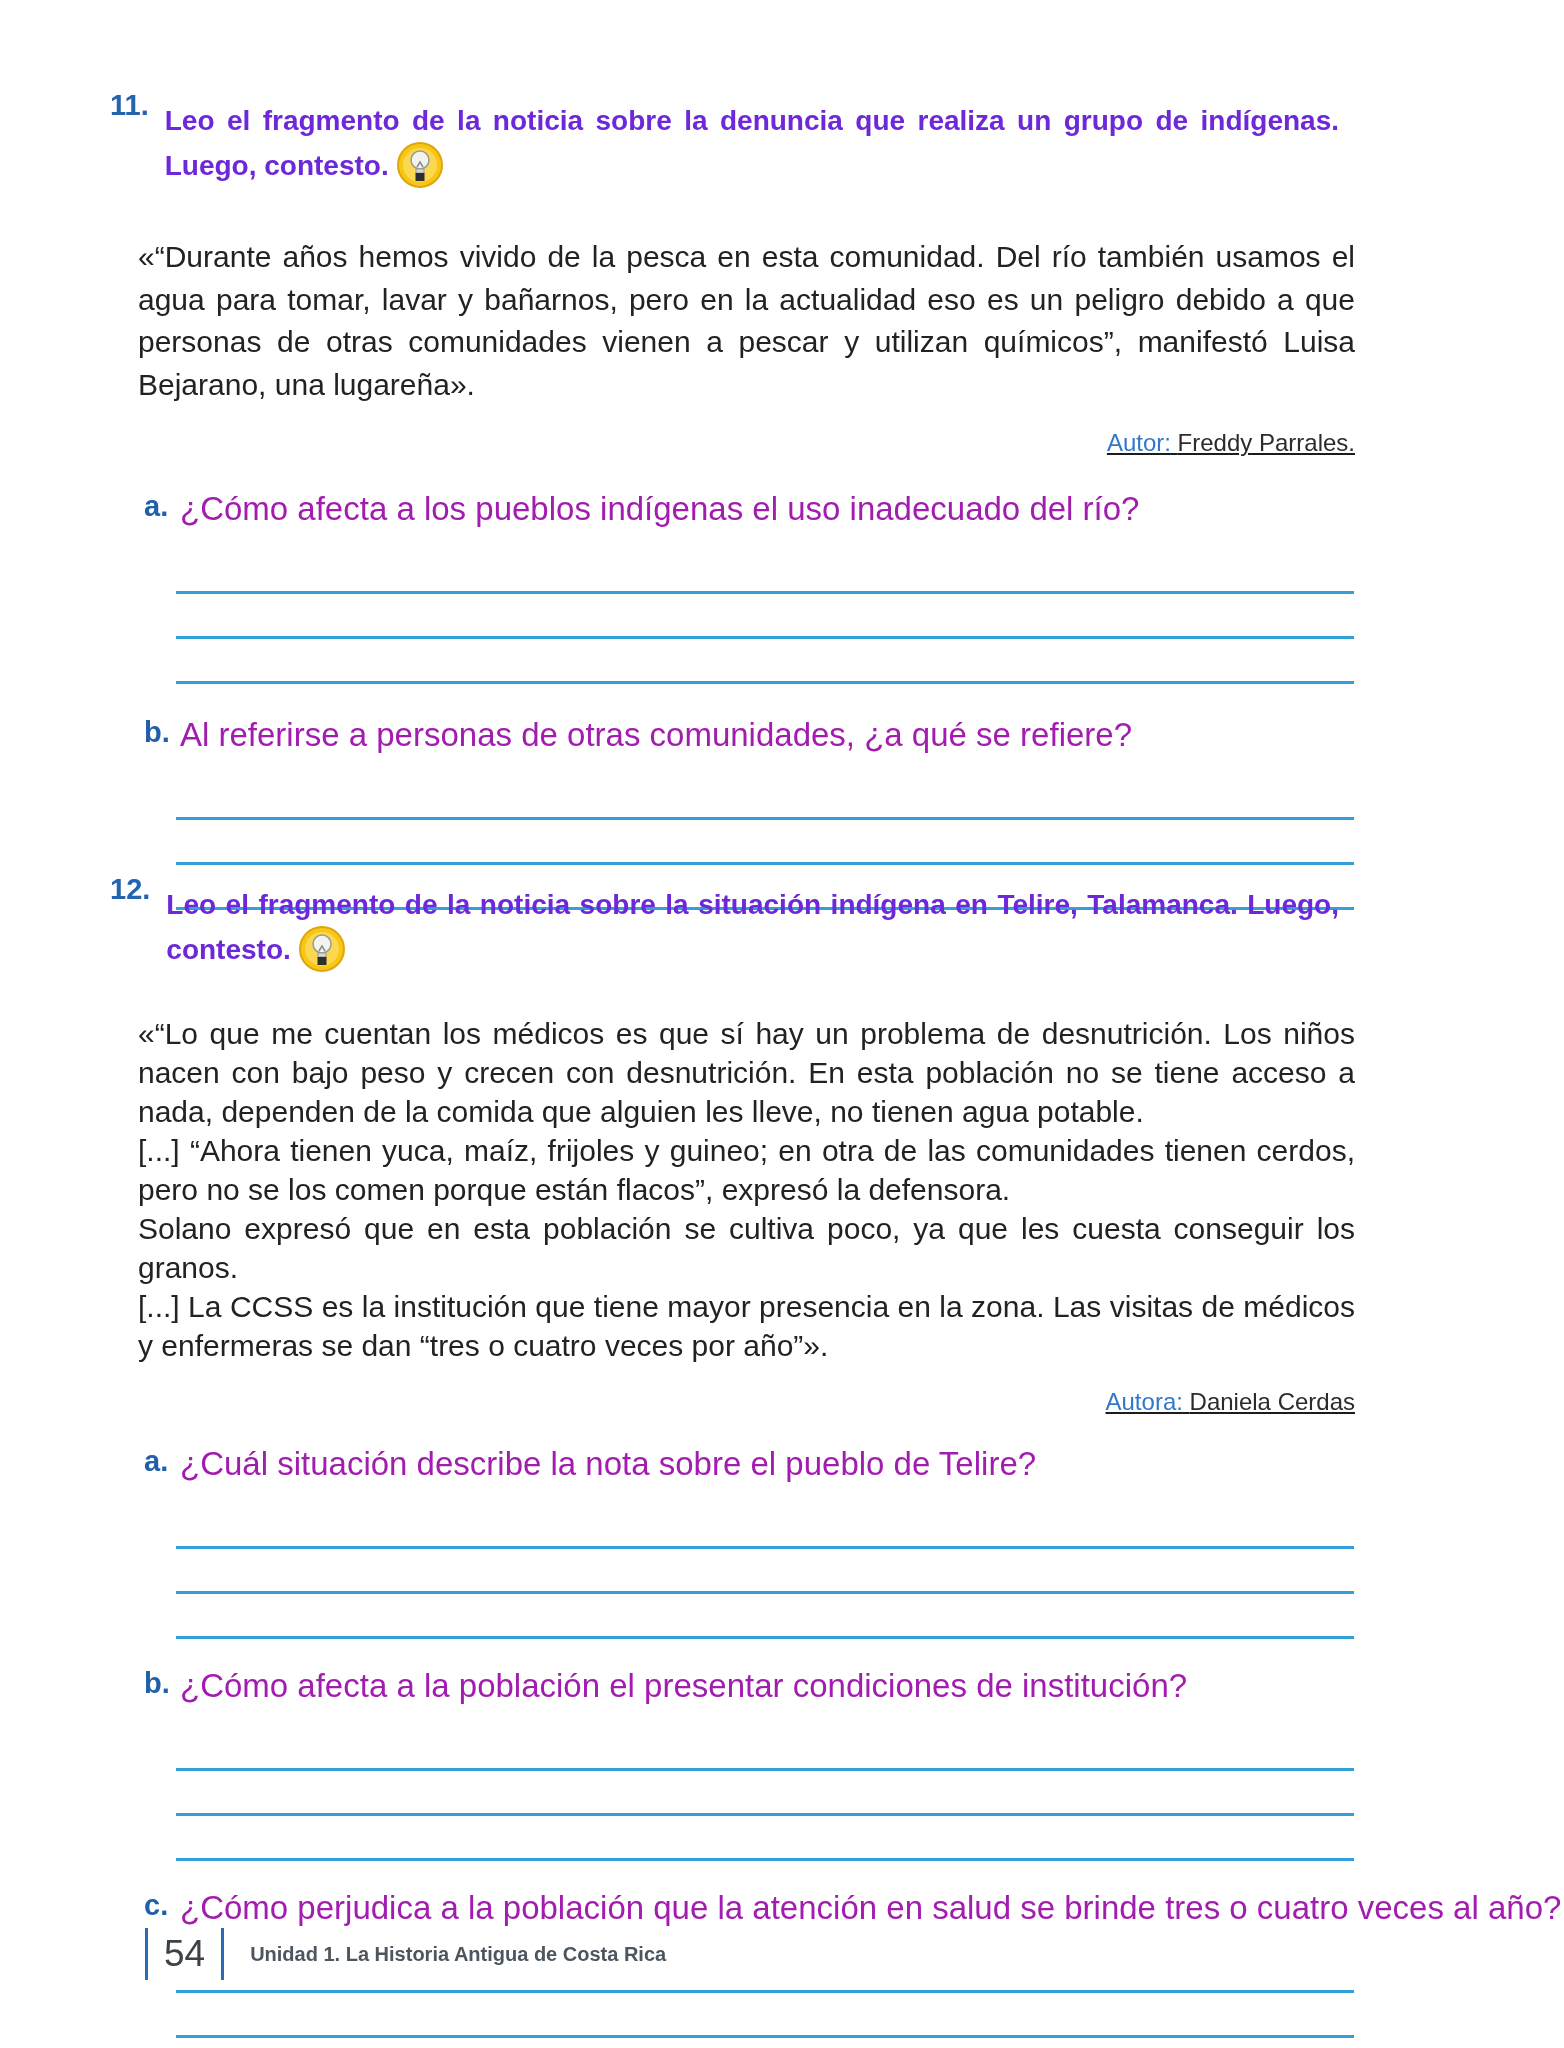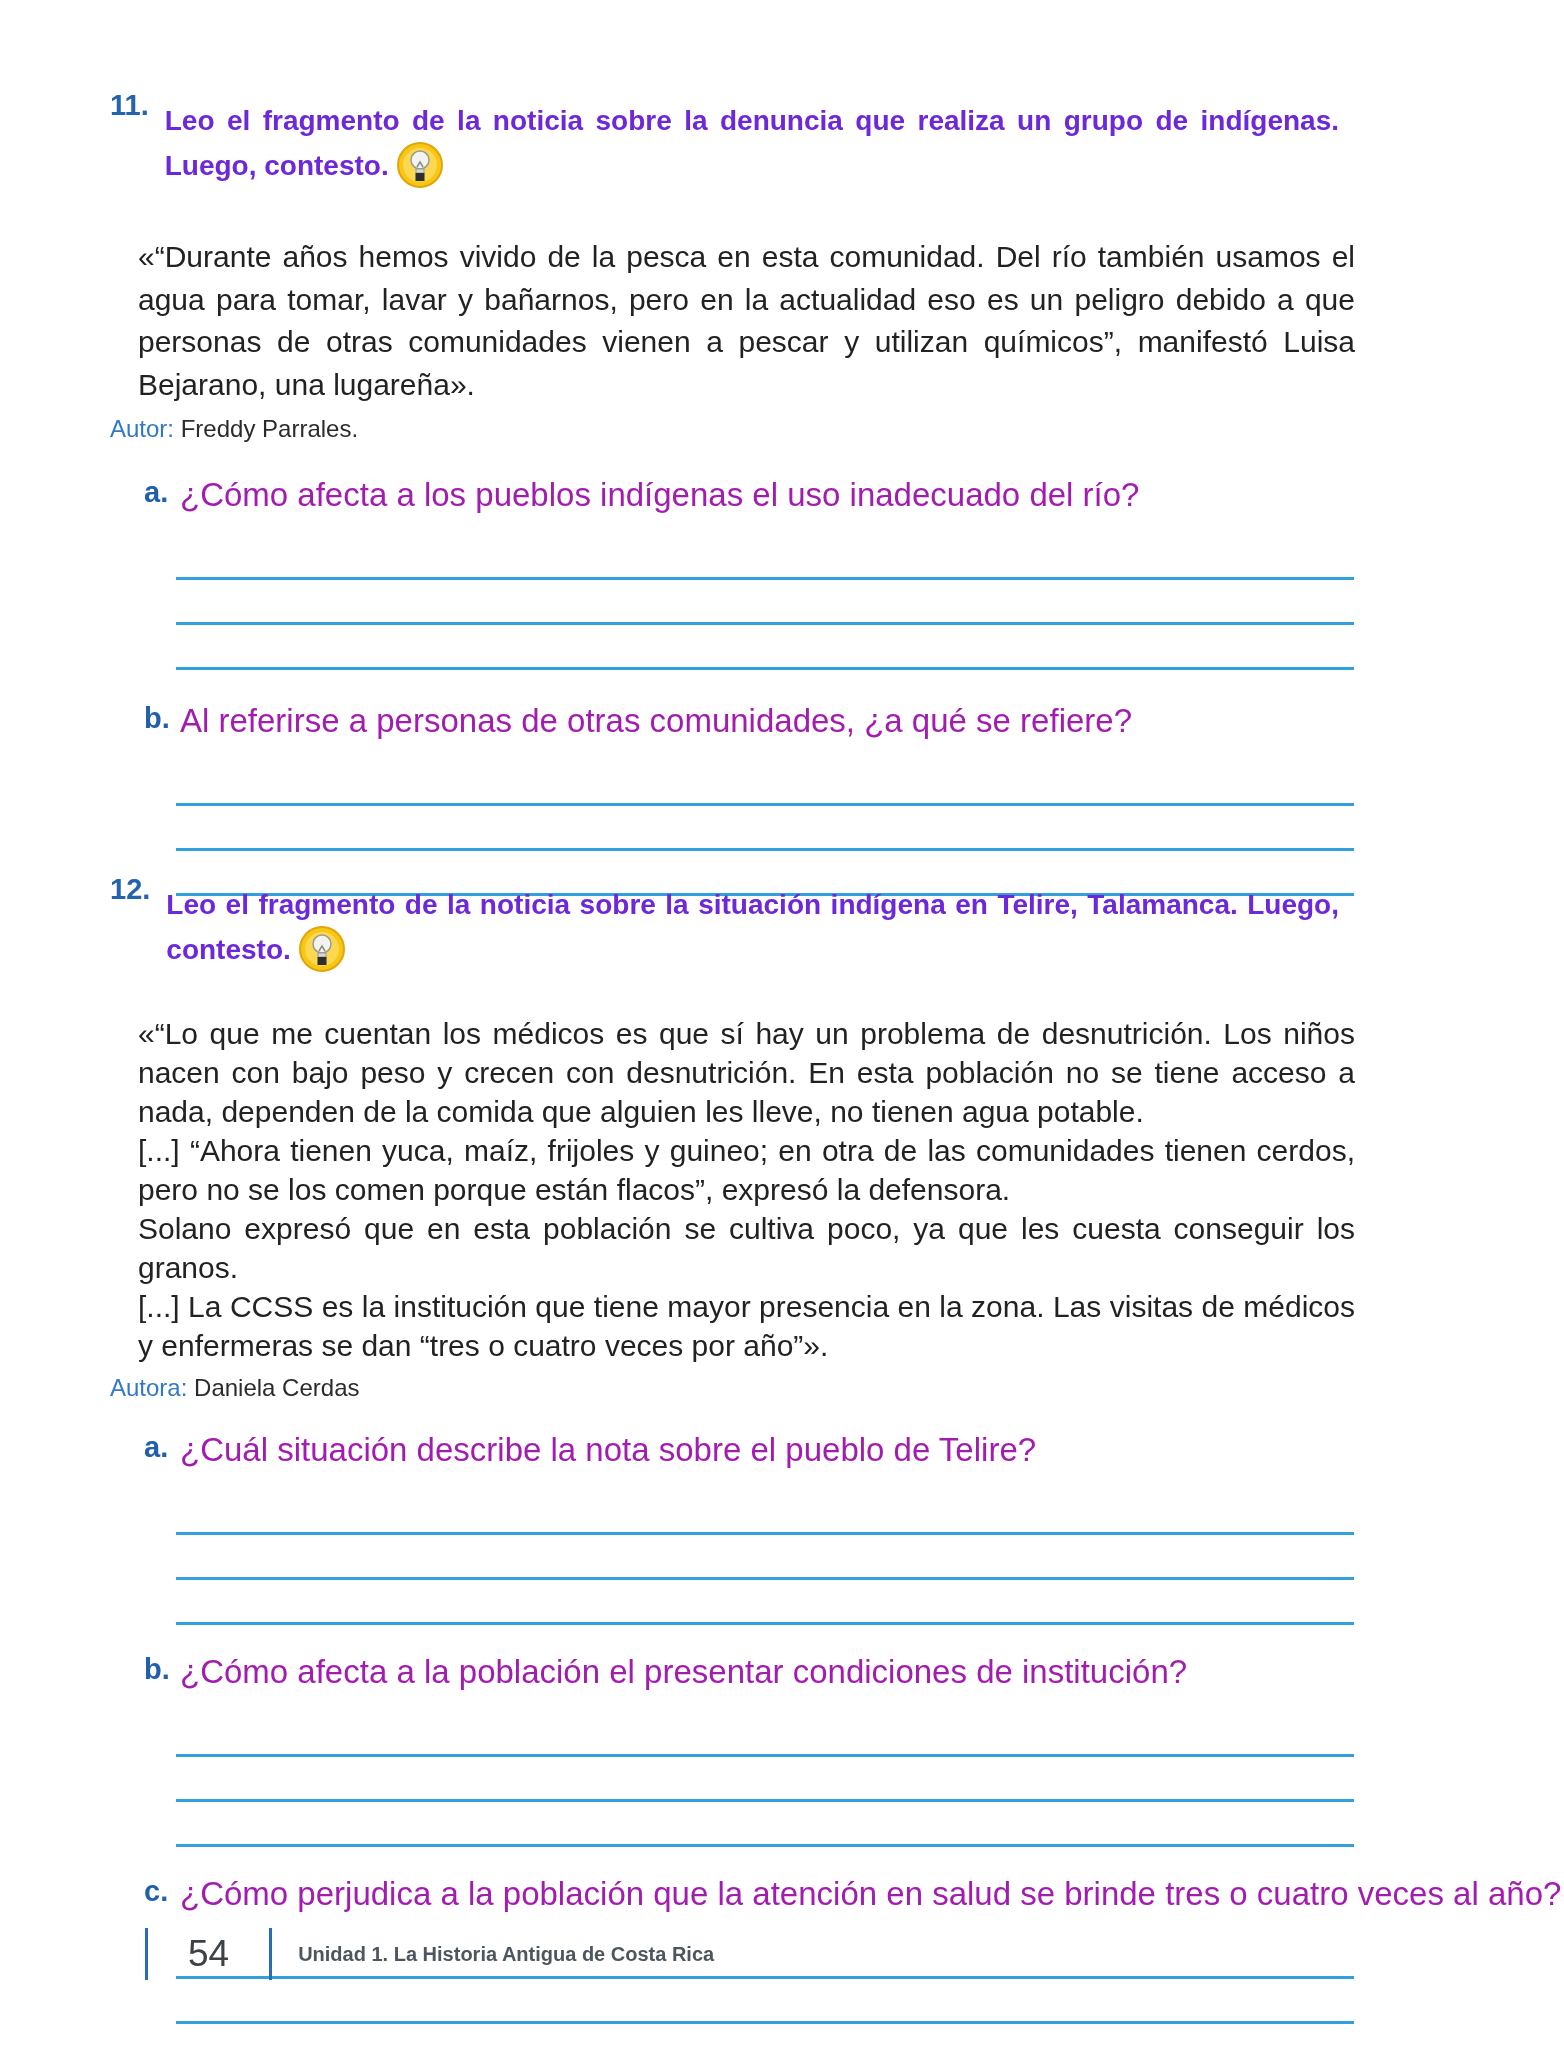--- a/index.html
+++ b/index.html
@@ -21,36 +21,36 @@
     text-align:justify;color:#6d28d9;
   }
   .bulb{display:inline-block;vertical-align:-13px;margin-left:8px;}
 
   .passage{
     margin:20px 0 0 28px;font-size:30px;line-height:1.42;text-align:justify;color:#222;
   }
   .passage-list{margin:14px 0 0 28px;}
   .passage-list p{margin:0;font-size:30px;line-height:1.3;text-align:justify;color:#222;}
 
-  .author{margin:8px 0 0 0;font-size:24px;line-height:1.25;}
+  .author{margin:22px 0 0 0;text-align:right;font-size:24px;line-height:1.25;text-decoration:underline;}
   .author-label{color:#3377c9;}
   .author-name{color:#2b2b2b;}
 
   .question{display:flex;margin:30px 0 0 34px;align-items:flex-start;}
   .ex12 .question{margin-top:26px;}
   .q-letter{flex:0 0 36px;font-weight:bold;color:#2060ab;font-size:29px;line-height:1.3;}
   .q-text{font-size:33px;line-height:1.3;white-space:nowrap;color:#a21caf;text-align:center;}
 
   .answer-lines{margin:18px 0 0 66px;width:1178px;}
   .answer-line{height:42px;border-bottom:3px solid #33a0da;}
 
   .footer{position:absolute;left:145px;top:1928px;display:flex;align-items:center;}
   .page-num{
     border-left:3px solid #2a6cb5;border-right:3px solid #2a6cb5;
-    padding:4px 40px;font-size:37px;color:#3c4248;line-height:1.2;
+    padding:4px 16px;font-size:37px;color:#3c4248;line-height:1.2;
   }
   .unit-label{margin-left:26px;font-weight:bold;font-size:20px;color:#4d565f;}
 </style>
 </head>
 <body>
 
 <section class="content-col ex11">
   <div class="item-head">
     <span class="item-num">11.</span>
     <p class="item-prompt"><span>Leo el fragmento de la noticia sobre la denuncia que realiza un grupo de indígenas. Luego, contesto.</span><span class="bulb"><svg width="46" height="46" viewBox="0 0 46 46">

